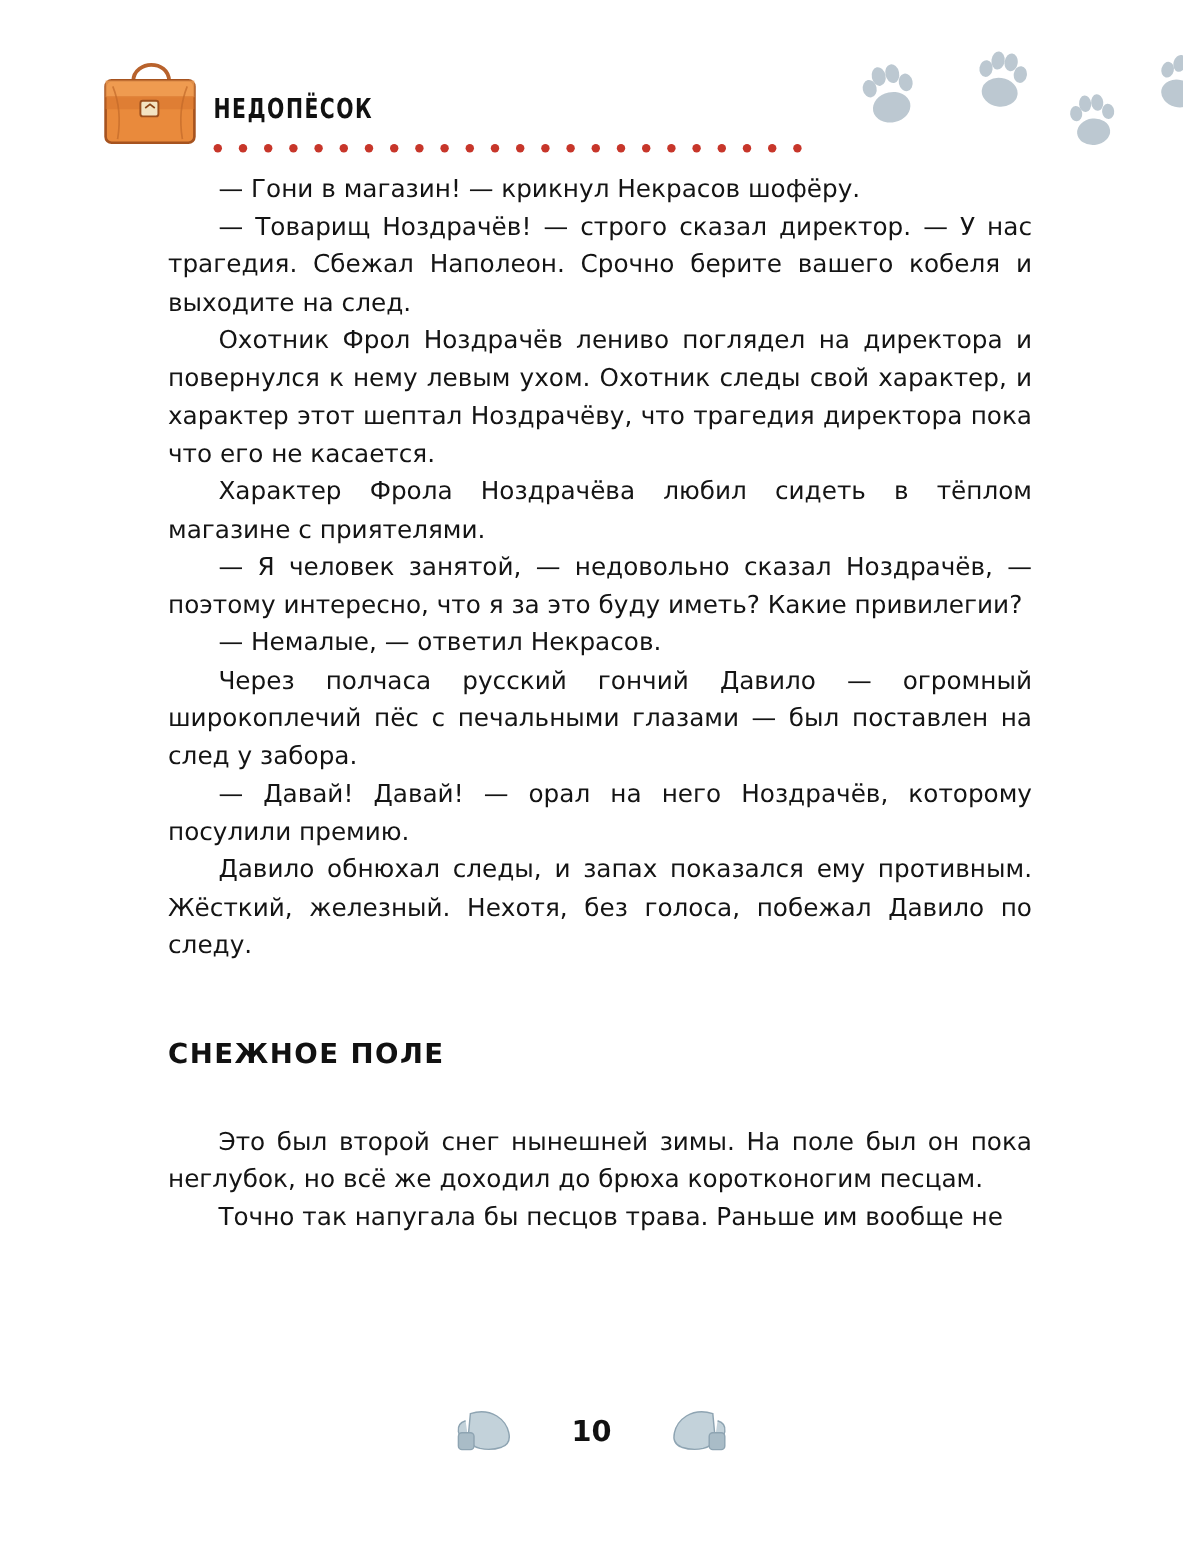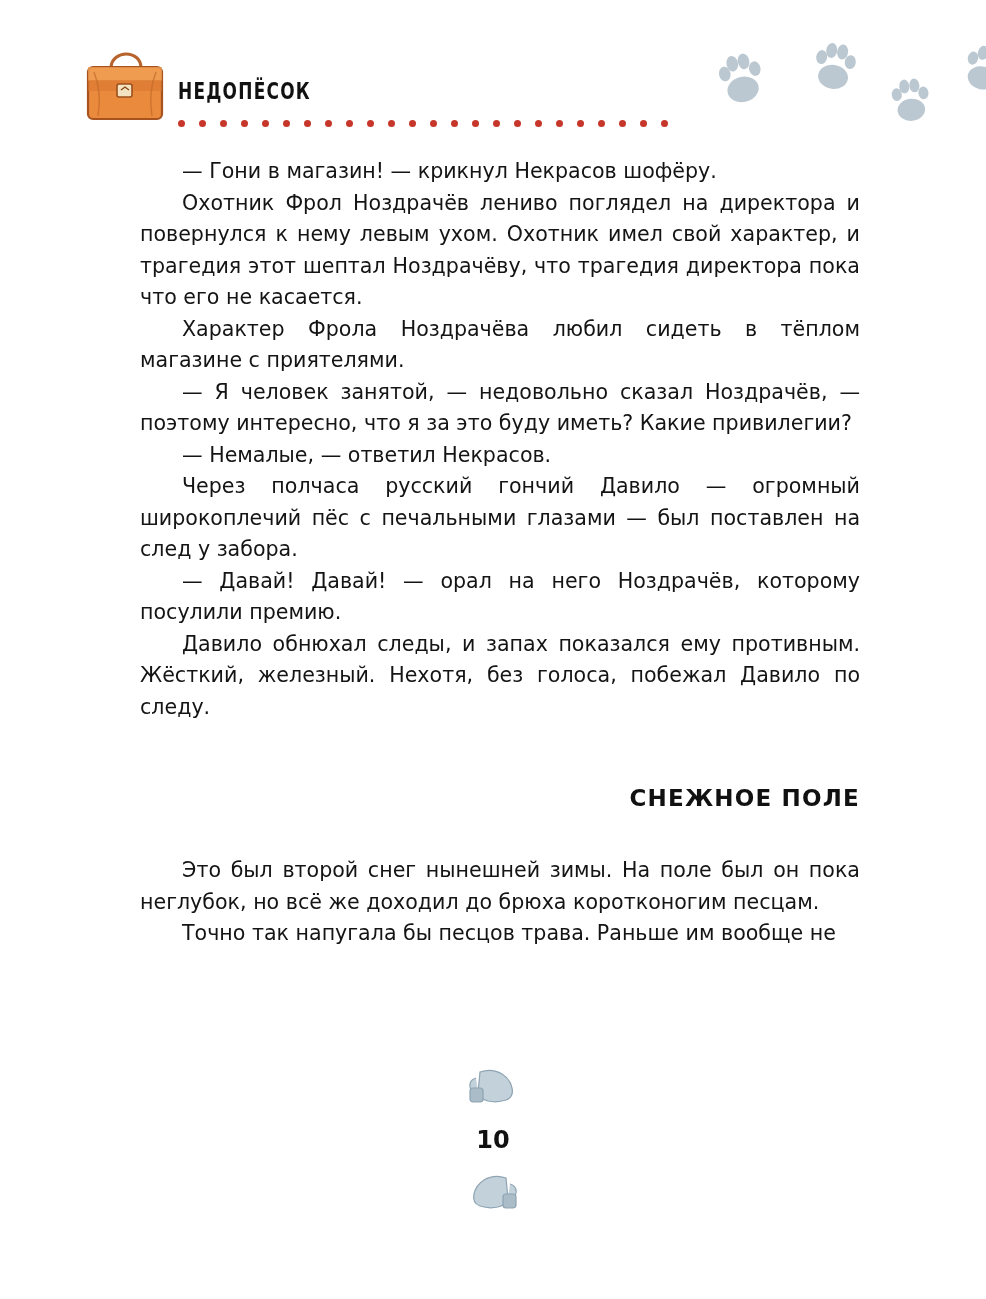--- a/index.html
+++ b/index.html
@@ -73,59 +73,58 @@
     left: 610px;
     top: -5px;
     width: 330px;
     height: 110px;
   }
 
   
   .content {
     position: absolute;
     left: 140px;
-    top: 156px;
+    top: 142px;
     width: 720px;
   }
 
   p.para {
     margin: 0;
     font-family: "DejaVu Sans", sans-serif;
     font-size: 20.6px;
     line-height: 31.5px;
     text-align: justify;
     text-indent: 42px;
     color: #141414;
     hyphens: manual;
   }
 
   h2.section-title {
     margin: 0;
     font-family: "DejaVu Sans", sans-serif;
     font-weight: bold;
     font-size: 23px;
     letter-spacing: 1.2px;
-    text-align: right;
+    text-align: left;
     color: #111111;
   }
 
   .gap-before-title { height: 62px; }
   .gap-after-title { height: 44px; }
 
   
   .footer {
     position: absolute;
     left: 0;
     right: 0;
     bottom: 85px;
     display: flex;
     align-items: center;
     justify-content: center;
-    gap: 18px;
-    flex-direction: column;
+    gap: 44px;
   }
   .page-number {
     font-family: "DejaVu Sans", sans-serif;
     font-weight: bold;
     font-size: 24px;
     color: #111111;
   }
 </style>
 </head>
 <body>
@@ -207,21 +206,22 @@
           <ellipse cx="-5" cy="-12" rx="5.5" ry="7.5"></ellipse>
           <ellipse cx="6" cy="-12" rx="5.5" ry="7.5"></ellipse>
           <ellipse cx="15" cy="-3" rx="5.5" ry="7"></ellipse>
         </g>
       </g>
     </svg>
   </div>
 
   <div class="content">
     <p class="para">— Гони в магазин! — крикнул Некрасов шофёру.</p>
-    <p class="para">Охотник Фрол Ноздрачёв лениво поглядел на директора и повернулся к нему левым ухом. Охотник имел свой характер, и трагедия этот шептал Ноздрачёву, что трагедия директора пока что его не касается.</p>
+    <p class="para">— Товарищ Ноздрачёв! — строго сказал директор. — У нас трагедия. Сбежал Наполеон. Срочно берите вашего кобеля и выходите на след.</p>
+    <p class="para">Охотник Фрол Ноздрачёв лениво поглядел на директора и повернулся к нему левым ухом. Охотник следы свой характер, и характер этот шептал Ноздрачёву, что трагедия директора пока что его не касается.</p>
     <p class="para">Характер Фрола Ноздрачёва любил сидеть в тёплом магазине с приятелями.</p>
     <p class="para">— Я человек занятой, — недовольно сказал Ноздрачёв, — поэтому интересно, что я за это буду иметь? Какие привилегии?</p>
     <p class="para">— Немалые, — ответил Некрасов.</p>
     <p class="para">Через полчаса русский гончий Давило — огромный широкоплечий пёс с печальными глазами — был поставлен на след у забора.</p>
     <p class="para">— Давай! Давай! — орал на него Ноздрачёв, которому посулили премию.</p>
     <p class="para">Давило обнюхал следы, и запах показался ему противным. Жёсткий, железный. Нехотя, без голоса, побежал Давило по следу.</p>
 
     <div class="gap-before-title"></div>
     <h2 class="section-title">СНЕЖНОЕ ПОЛЕ</h2>
     <div class="gap-after-title"></div>

